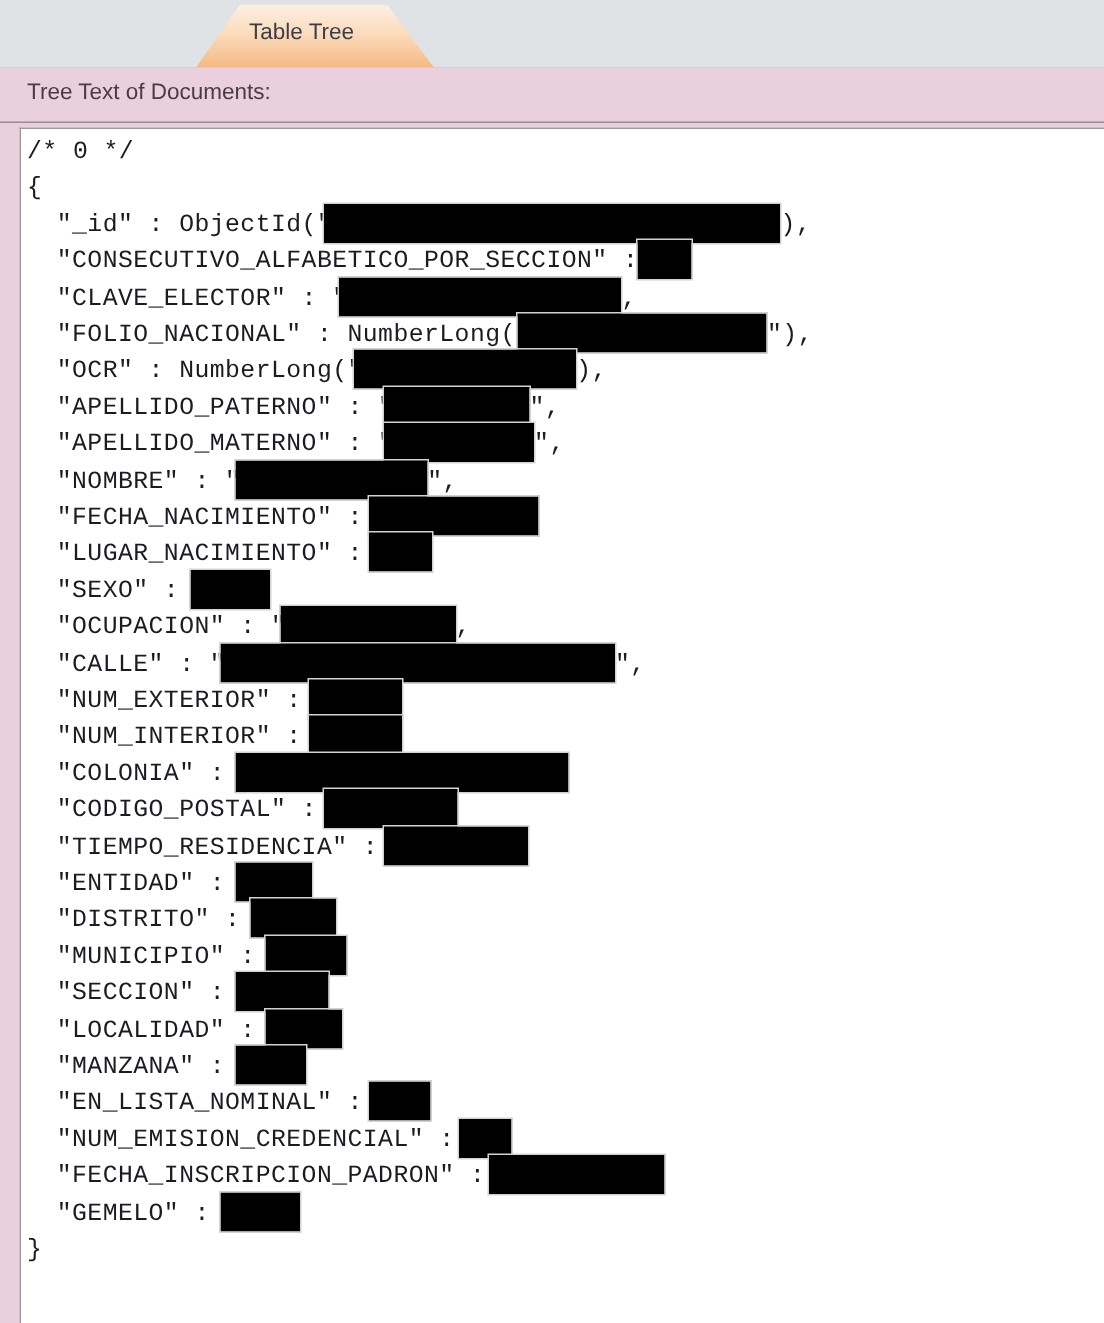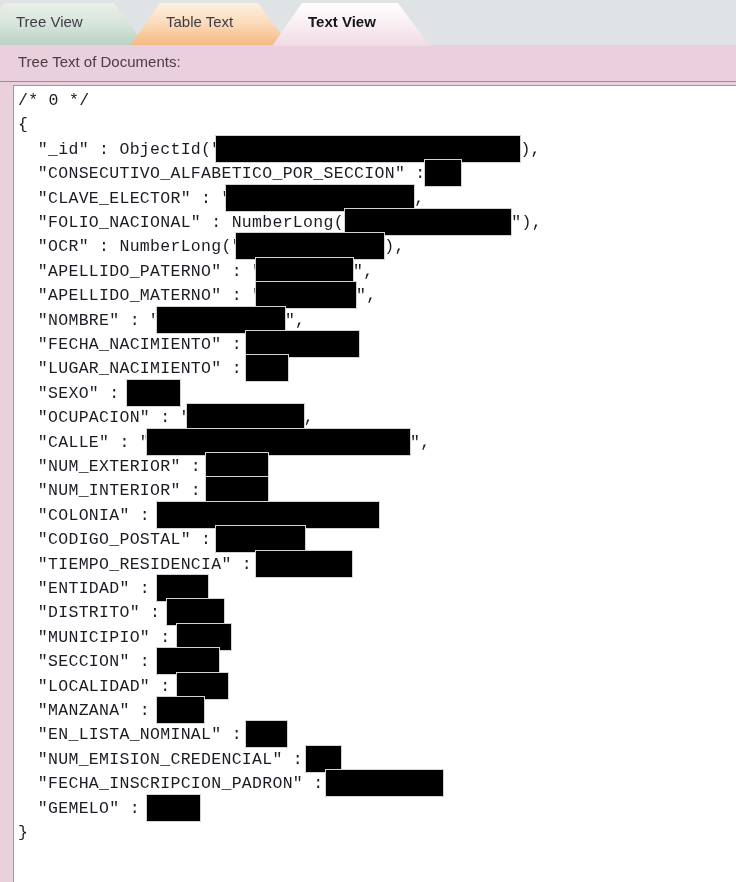--- a/index.html
+++ b/index.html
@@ -135,28 +135,22 @@
     position: absolute;
     background: #000000;
     outline: 1px solid #d2d2d2;
     z-index: 3;
   }
 </style>
 </head>
 <body>
 
 <div id="tab-bar">
-  <div class="tab" id="tab-tree">
-    <span class="tab-label">Tree View</span>
-  </div>
   <div class="tab" id="tab-table">
-    <span class="tab-label">Table Text</span>
-  </div>
-  <div class="tab" id="tab-text">
-    <span class="tab-label">Text View</span>
+    <span class="tab-label">Table Tree</span>
   </div>
 </div>
 
 <div id="panel-header">
   <span id="panel-header-label">Tree Text of Documents:</span>
 </div>
 
 <div id="side-strip"></div>
 
 <div id="text-area">

